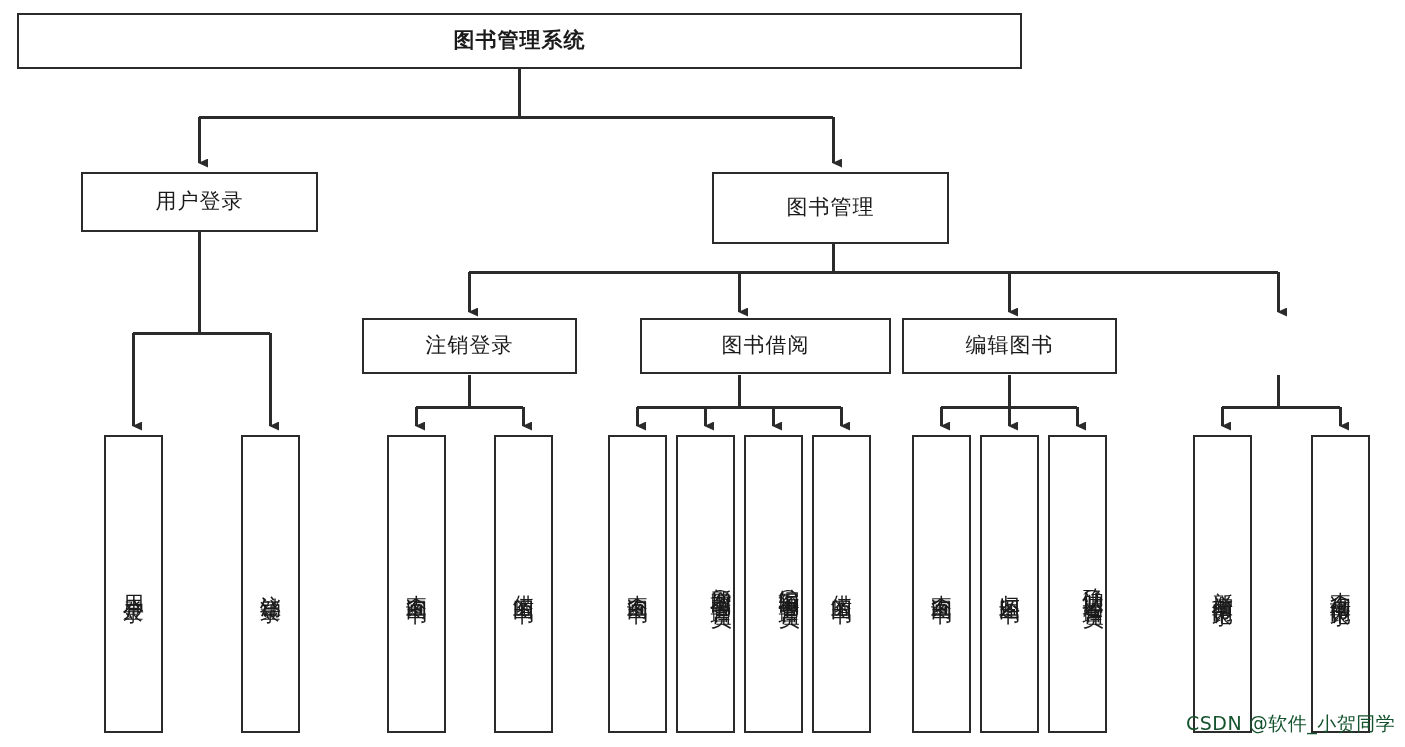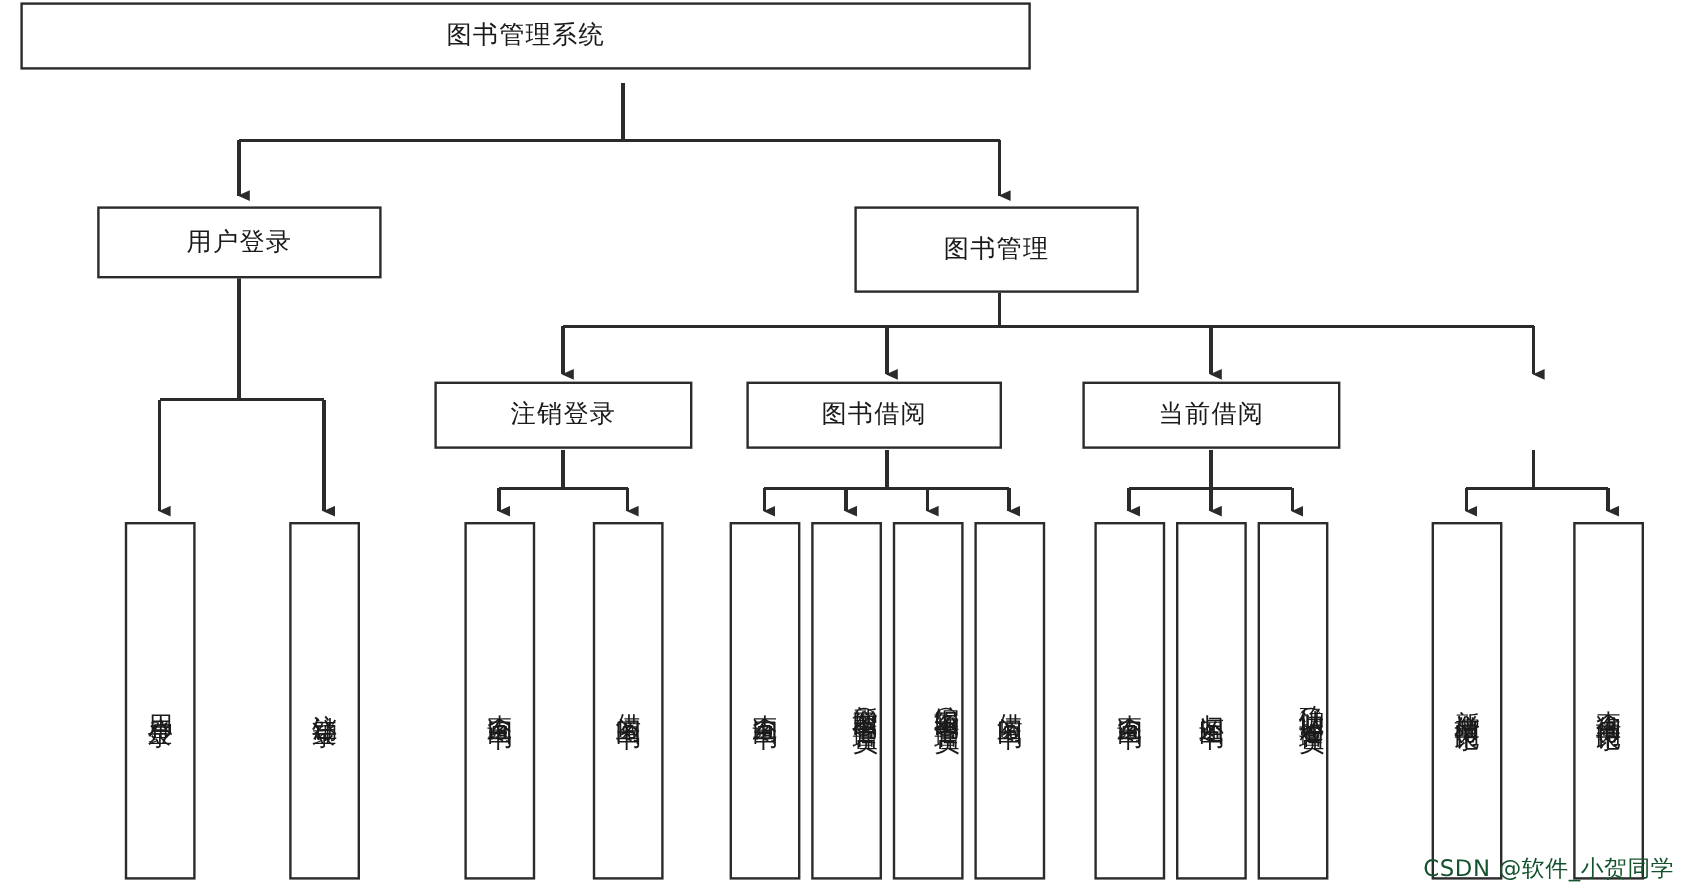--- a/index.html
+++ b/index.html
@@ -110,31 +110,31 @@
       <path d="M1009,407 L1009,426" marker-end="url(#arrow)"></path>
       <path d="M1077,407 L1077,426" marker-end="url(#arrow)"></path>
 
       <path d="M1278,375 L1278,407"></path>
       <path d="M1222,407 L1340,407"></path>
       <path d="M1222,407 L1222,426" marker-end="url(#arrow)"></path>
       <path d="M1340,407 L1340,426" marker-end="url(#arrow)"></path>
     </g>
   </svg>
 
-  <div class="node horiz" style="left:17px; top:2px; width:842px; height:56px;">图书管理系统</div>
+  <div class="node horiz" style="left:17px; top:13px; width:1005px; height:56px;font-weight:bold;">图书管理系统</div>
 
   <div class="node horiz" style="left:81px; top:172px; width:237px; height:60px;">用户登录</div>
 
   <div class="node horiz" style="left:712px; top:172px; width:237px; height:72px;">图书管理</div>
 
   <div class="node horiz" style="left:362px; top:318px; width:215px; height:56px;">注销登录</div>
 
-  <div class="node horiz" style="left:622px; top:318px; width:213px; height:56px;">图书借阅</div>
+  <div class="node horiz" style="left:640px; top:318px; width:251px; height:56px;">图书借阅</div>
 
-  <div class="node horiz" style="left:902px; top:318px; width:215px; height:56px;">当前借阅</div>
+  <div class="node horiz" style="left:902px; top:318px; width:215px; height:56px;">编辑图书</div>
 
 
   <div class="node vert" style="left:104px; top:435px; width:59px; height:298px;">用户登录</div>
 
   <div class="node vert" style="left:241px; top:435px; width:59px; height:298px;">注销登录</div>
 
   <div class="node vert" style="left:387px; top:435px; width:59px; height:298px;">查询图书</div>
 
   <div class="node vert" style="left:494px; top:435px; width:59px; height:298px;">借阅图书</div>
 

